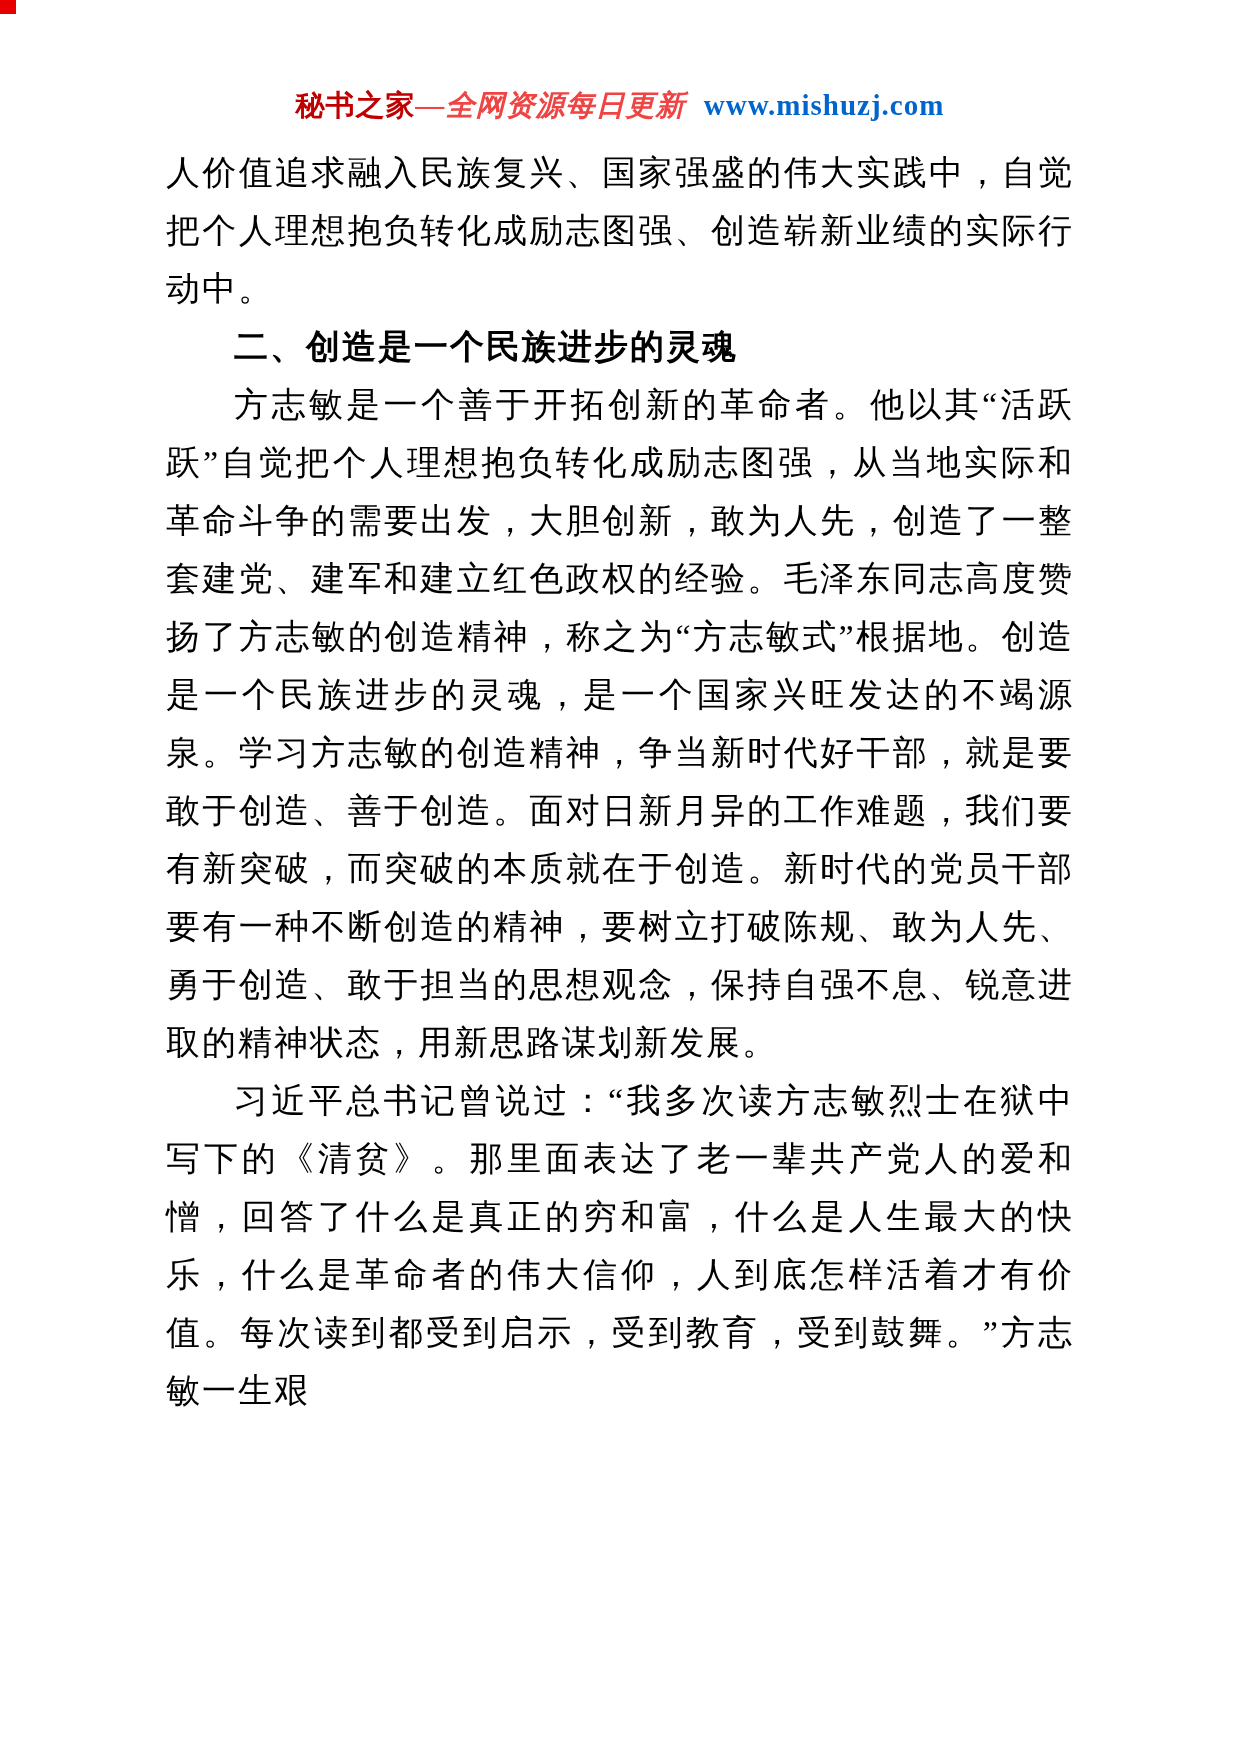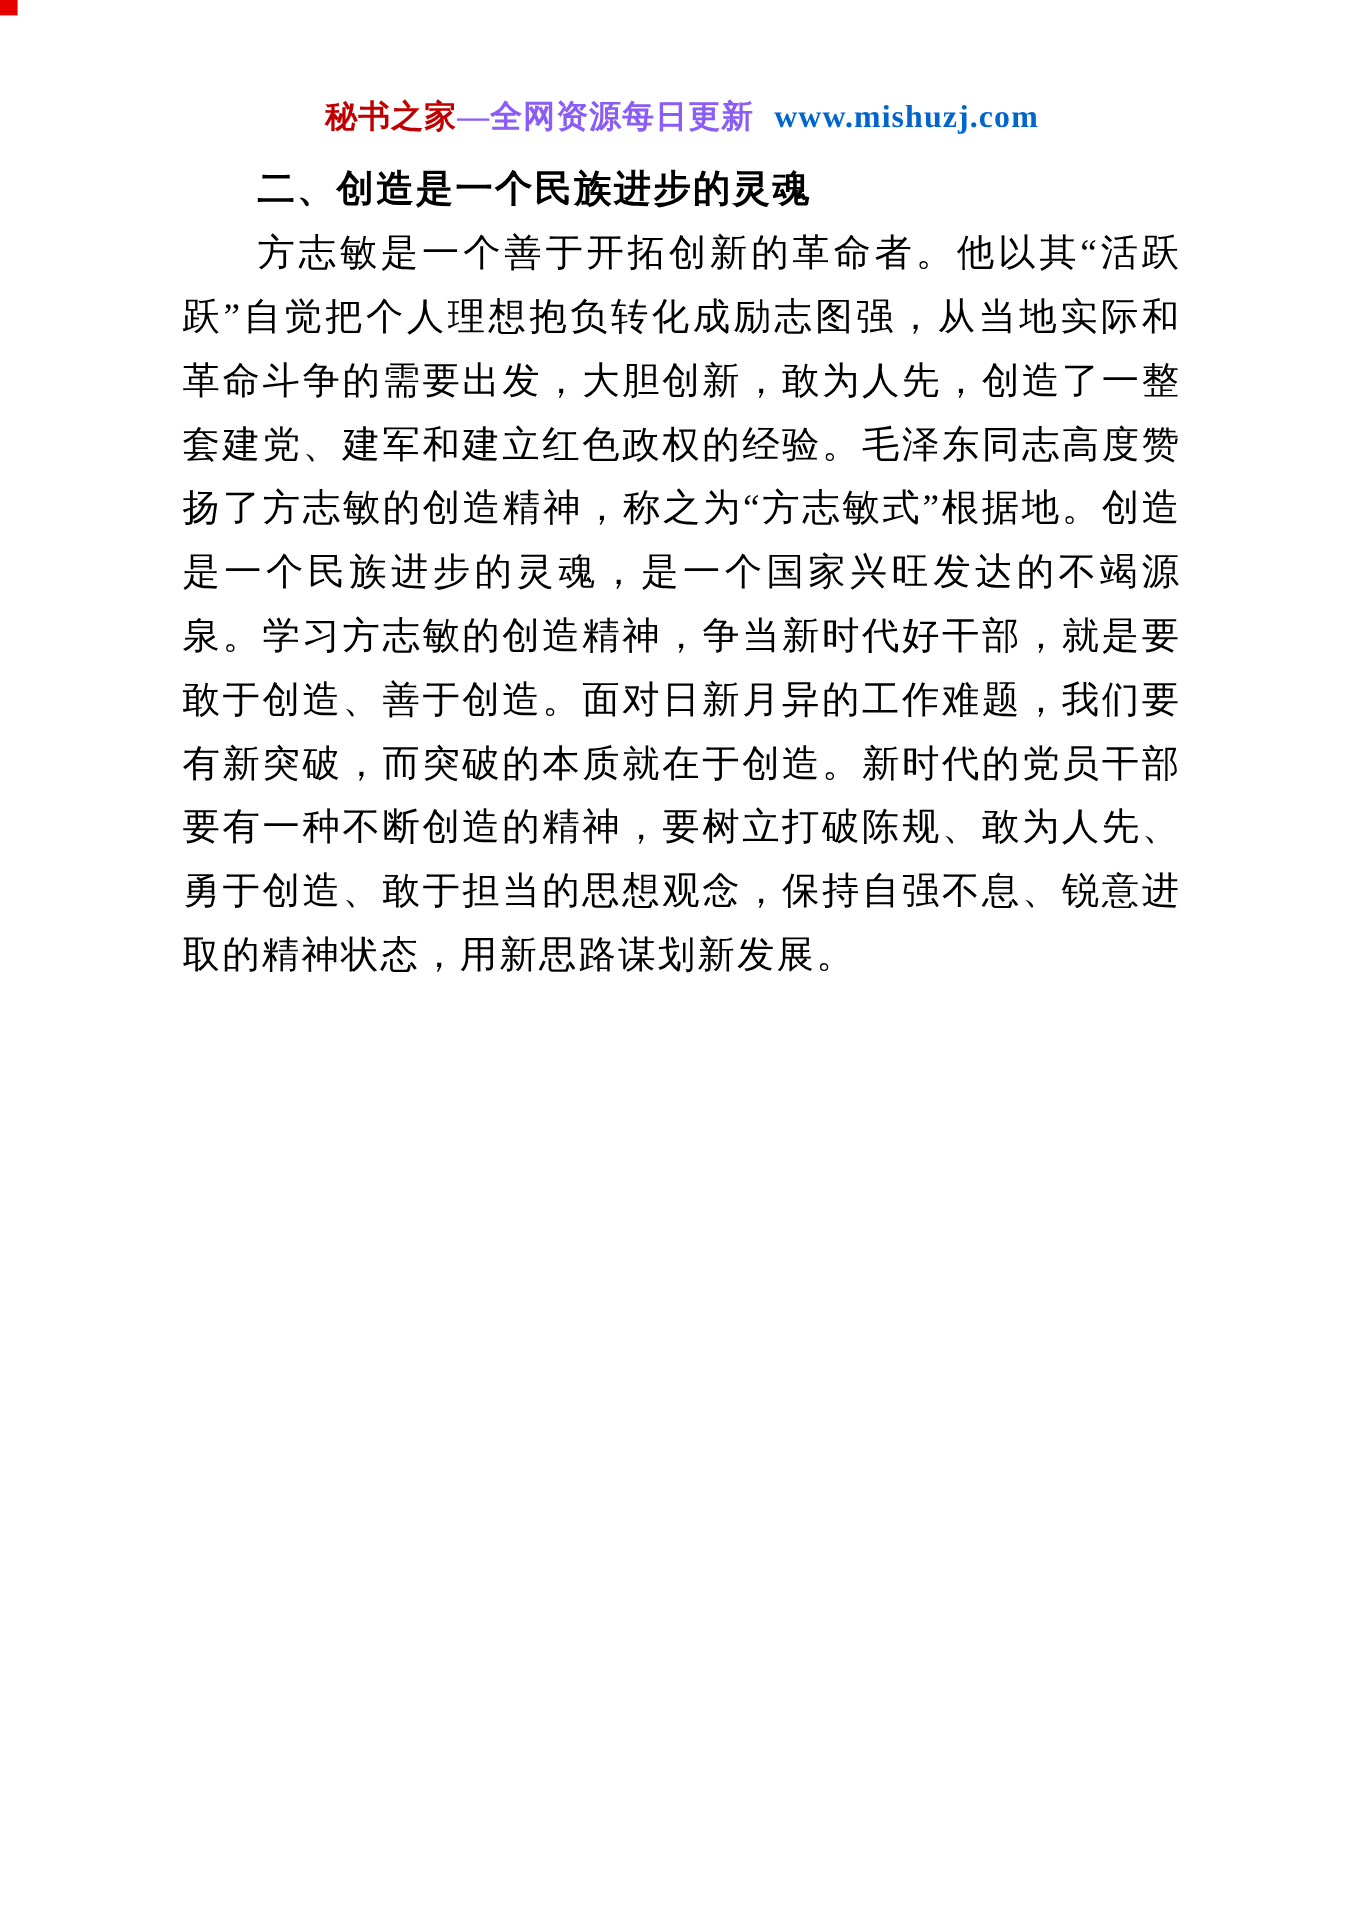--- a/index.html
+++ b/index.html
@@ -31,21 +31,22 @@
     font-size: 29px;
     font-weight: bold;
     letter-spacing: 1px;
     margin-bottom: 18px;
     white-space: nowrap;
   }
   .doc-header .brand {
     color: var(--brand-color, #c00000);
   }
   .doc-header .tagline {
-    color: #8b5cf6;
+    color: #ef4444;
+    font-style: italic;
   }
   .doc-header .site-url {
     color: var(--url-color, #0066cc);
     text-decoration: none;
     font-family: Liberation Serif, serif;
     margin-left: 10px;
   }
   .doc-body p {
     margin: 0;
     font-size: 34px;
@@ -73,17 +74,19 @@
 <div class="page">
 
   <div class="corner-mark"></div>
 
   <div class="doc-header">
     <span class="brand">秘书之家</span><span class="tagline">—全网资源每日更新</span>
     <a class="site-url" href="#">www.mishuzj.com</a>
   </div>
 
   <div class="doc-body">
+      <p class="body no-indent">人价值追求融入民族复兴、国家强盛的伟大实践中，自觉把个人理想抱负转化成励志图强、创造崭新业绩的实际行动中。</p>
       <p class="heading">二、创造是一个民族进步的灵魂</p>
       <p class="body">方志敏是一个善于开拓创新的革命者。他以其“活跃跃”自觉把个人理想抱负转化成励志图强，从当地实际和革命斗争的需要出发，大胆创新，敢为人先，创造了一整套建党、建军和建立红色政权的经验。毛泽东同志高度赞扬了方志敏的创造精神，称之为“方志敏式”根据地。创造是一个民族进步的灵魂，是一个国家兴旺发达的不竭源泉。学习方志敏的创造精神，争当新时代好干部，就是要敢于创造、善于创造。面对日新月异的工作难题，我们要有新突破，而突破的本质就在于创造。新时代的党员干部要有一种不断创造的精神，要树立打破陈规、敢为人先、勇于创造、敢于担当的思想观念，保持自强不息、锐意进取的精神状态，用新思路谋划新发展。</p>
+      <p class="body">习近平总书记曾说过：“我多次读方志敏烈士在狱中写下的《清贫》。那里面表达了老一辈共产党人的爱和憎，回答了什么是真正的穷和富，什么是人生最大的快乐，什么是革命者的伟大信仰，人到底怎样活着才有价值。每次读到都受到启示，受到教育，受到鼓舞。”方志敏一生艰</p>
     </div>
 
 </div>
 
 </body></html>

